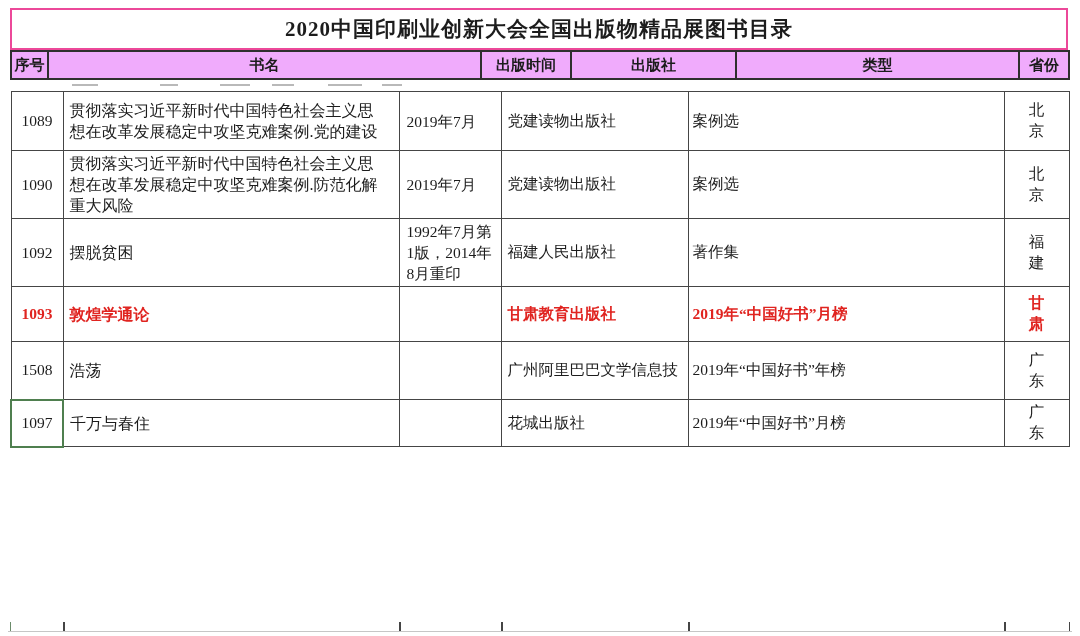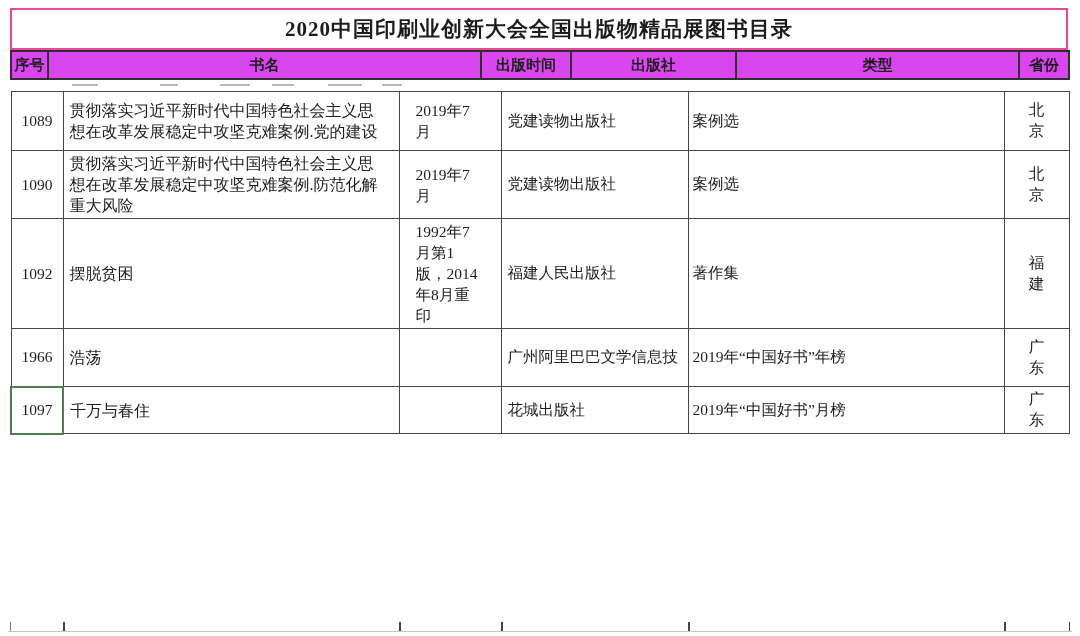--- a/index.html
+++ b/index.html
@@ -12,36 +12,36 @@
     position:absolute;left:10px;top:8px;width:1054px;height:38px;
     border:2px solid #ec4899;display:flex;align-items:center;justify-content:center;
     font-size:21px;font-weight:bold;letter-spacing:1px;background:#fff;
   }
   
   .header-table{
     position:absolute;left:10px;top:50px;width:1058px;border-collapse:collapse;table-layout:fixed;
   }
   .header-table td{
     border:2px solid #2f2f2f;height:26px;text-align:center;vertical-align:middle;
-    font-size:15px;font-weight:bold;padding:0;background:#d946ef;
+    font-size:15px;font-weight:bold;padding:0;background:#f0abfc;
   }
   
   .top-remnant{position:absolute;left:10px;top:80px;width:1058px;height:10px;overflow:hidden;}
   .top-remnant .dash{position:absolute;top:4px;height:2px;background:#b9b9b9;}
   
   .body-table{
     position:absolute;left:10px;top:91px;width:1058px;border-collapse:collapse;table-layout:fixed;
     font-size:15.5px;
   }
   .body-table td{
     border:1.5px solid #454545;vertical-align:middle;padding:2px 6px;overflow:hidden;background:#fff;
   }
   .body-table td.c-no{text-align:center;padding:2px 8px;}
   .body-table td.c-title{line-height:21px;font-size:16px;padding:2px 18px 2px 6px;}
-  .body-table td.c-date{line-height:21px;padding:2px 16px;}
+  .body-table td.c-date{line-height:21px;padding:2px 7px;}
   .body-table td.c-pub{white-space:nowrap;padding:2px 0 2px 6px;}
   .body-table td.c-type{padding:2px 4px;}
   .body-table td.c-prov{text-align:center;padding:2px 18px;}
   tr.red td{color:var(--red,#e02420);font-weight:bold;}
   td.selected{
     border:2.5px solid var(--green,#4f7f4f) !important;
   }
   
   .bottom-remnant{
     position:absolute;left:10px;top:622px;width:1058px;height:9px;overflow:hidden;
@@ -114,22 +114,30 @@
       <td class="c-prov">北京</td>
     </tr>
         <tr style="height: 65px;">
       <td class="c-no">1092</td>
       <td class="c-title">摆脱贫困</td>
       <td class="c-date">1992年7月第1版，2014年8月重印</td>
       <td class="c-pub">福建人民出版社</td>
       <td class="c-type">著作集</td>
       <td class="c-prov">福建</td>
     </tr>
+        <tr class="red" style="height: 55px;">
+      <td class="c-no">1093</td>
+      <td class="c-title">敦煌学通论</td>
+      <td class="c-date"></td>
+      <td class="c-pub">甘肃教育出版社</td>
+      <td class="c-type">2019年“中国好书”月榜</td>
+      <td class="c-prov">甘肃</td>
+    </tr>
         <tr style="height: 58px;">
-      <td class="c-no">1966</td>
+      <td class="c-no">1508</td>
       <td class="c-title">浩荡</td>
       <td class="c-date"></td>
       <td class="c-pub">广州阿里巴巴文学信息技</td>
       <td class="c-type">2019年“中国好书”年榜</td>
       <td class="c-prov">广东</td>
     </tr>
         <tr style="height: 43px;">
       <td class="c-no selected">1097</td>
       <td class="c-title">千万与春住</td>
       <td class="c-date"></td>

